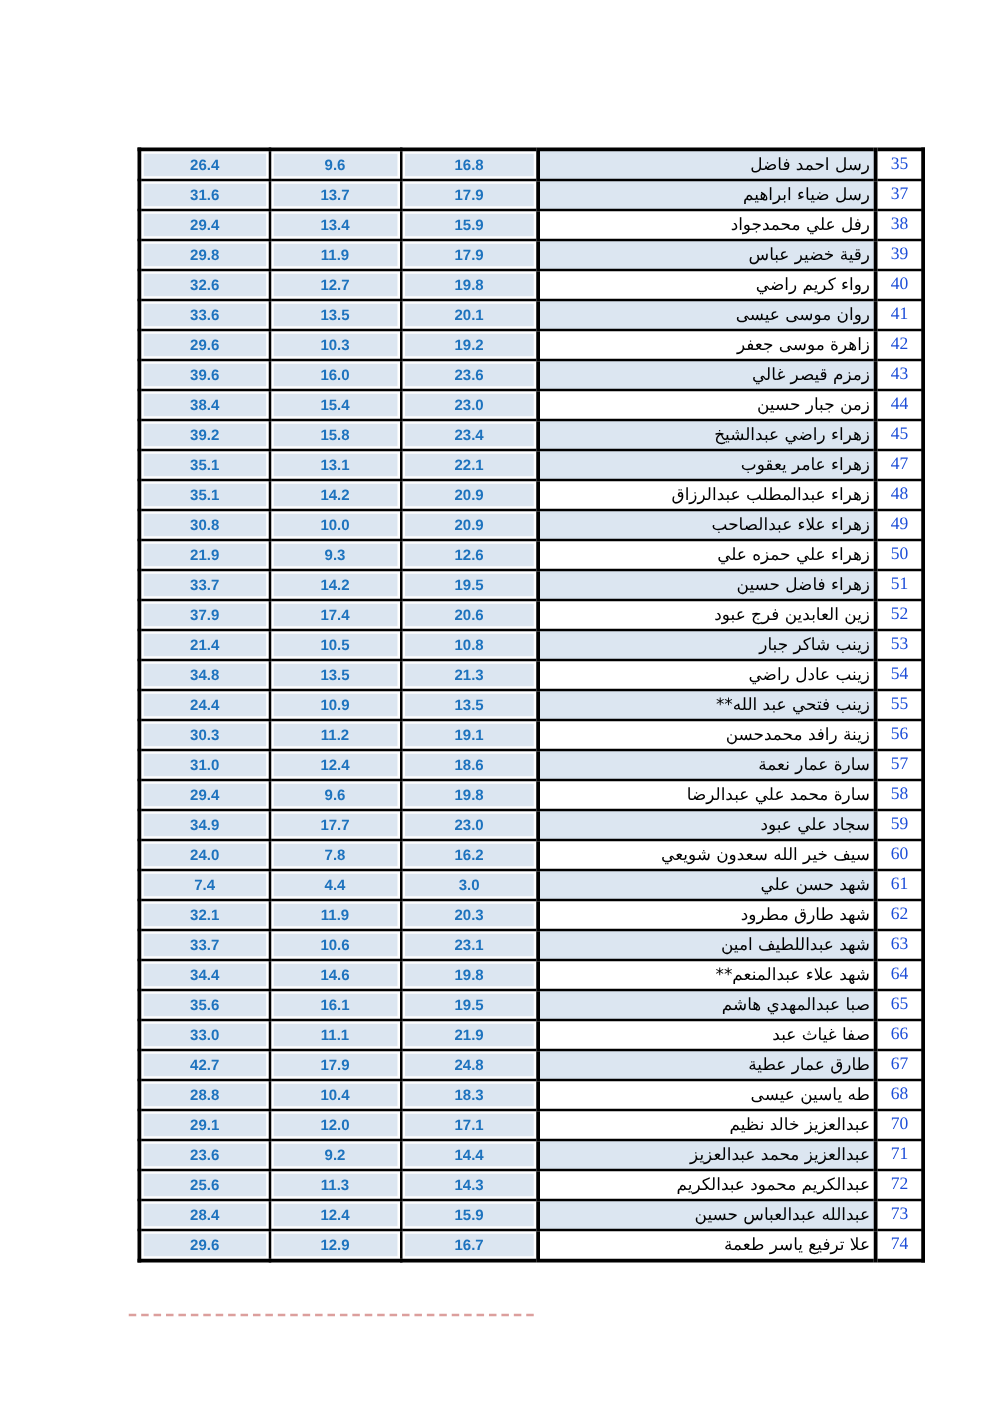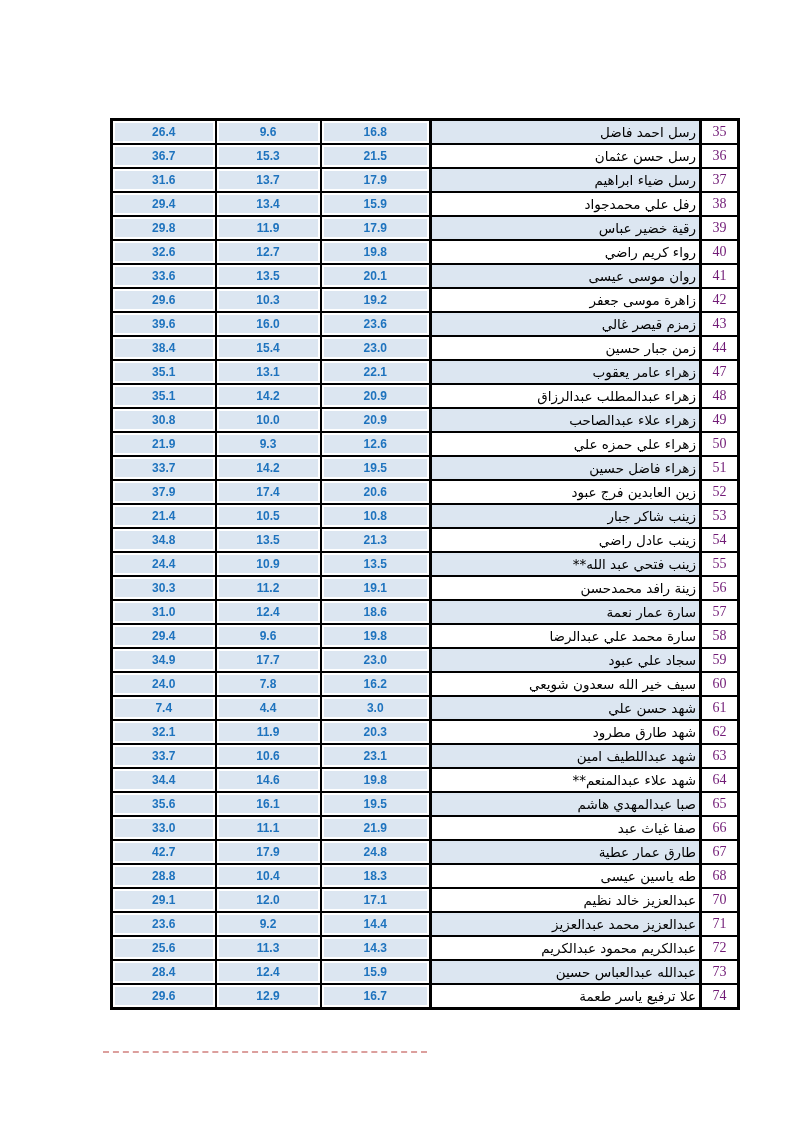--- a/index.html
+++ b/index.html
@@ -43,21 +43,21 @@
     font-family: "DejaVu Sans", sans-serif;
     font-size: 13.5px;
     padding-right: 3px;
     padding-left: 16px;
     border-left-width: 3px;
   }
   td.name.shaded { background: #dce6f1; }
   td.name.flagged { color: #000000; }
   td.rownum {
     background: #ffffff;
-    color: #701a75;
+    color: #1d4ed8;
     font-family: "Liberation Serif", "DejaVu Serif", serif;
     font-size: 14px;
     text-align: center;
     vertical-align: middle;
     border-left-width: 3px;
   }
   .dashed-underline {
     position: absolute;
     left: 103px; top: 1051px;
     width: 324px; height: 0;
@@ -77,27 +77,20 @@
   </colgroup>
   <tbody>
       <tr>
         <td class="val">26.4</td>
         <td class="val">9.6</td>
         <td class="val">16.8</td>
         <td class="name shaded">رسل احمد فاضل</td>
         <td class="rownum">35</td>
       </tr>
       <tr>
-        <td class="val">36.7</td>
-        <td class="val">15.3</td>
-        <td class="val">21.5</td>
-        <td class="name">رسل حسن عثمان</td>
-        <td class="rownum">36</td>
-      </tr>
-      <tr>
         <td class="val">31.6</td>
         <td class="val">13.7</td>
         <td class="val">17.9</td>
         <td class="name shaded">رسل ضياء ابراهيم</td>
         <td class="rownum">37</td>
       </tr>
       <tr>
         <td class="val">29.4</td>
         <td class="val">13.4</td>
         <td class="val">15.9</td>
@@ -138,20 +131,27 @@
         <td class="val">23.6</td>
         <td class="name shaded">زمزم قيصر غالي</td>
         <td class="rownum">43</td>
       </tr>
       <tr>
         <td class="val">38.4</td>
         <td class="val">15.4</td>
         <td class="val">23.0</td>
         <td class="name">زمن جبار حسين</td>
         <td class="rownum">44</td>
+      </tr>
+      <tr>
+        <td class="val">39.2</td>
+        <td class="val">15.8</td>
+        <td class="val">23.4</td>
+        <td class="name shaded">زهراء راضي عبدالشيخ</td>
+        <td class="rownum">45</td>
       </tr>
       <tr>
         <td class="val">35.1</td>
         <td class="val">13.1</td>
         <td class="val">22.1</td>
         <td class="name shaded">زهراء عامر يعقوب</td>
         <td class="rownum">47</td>
       </tr>
       <tr>
         <td class="val">35.1</td>

